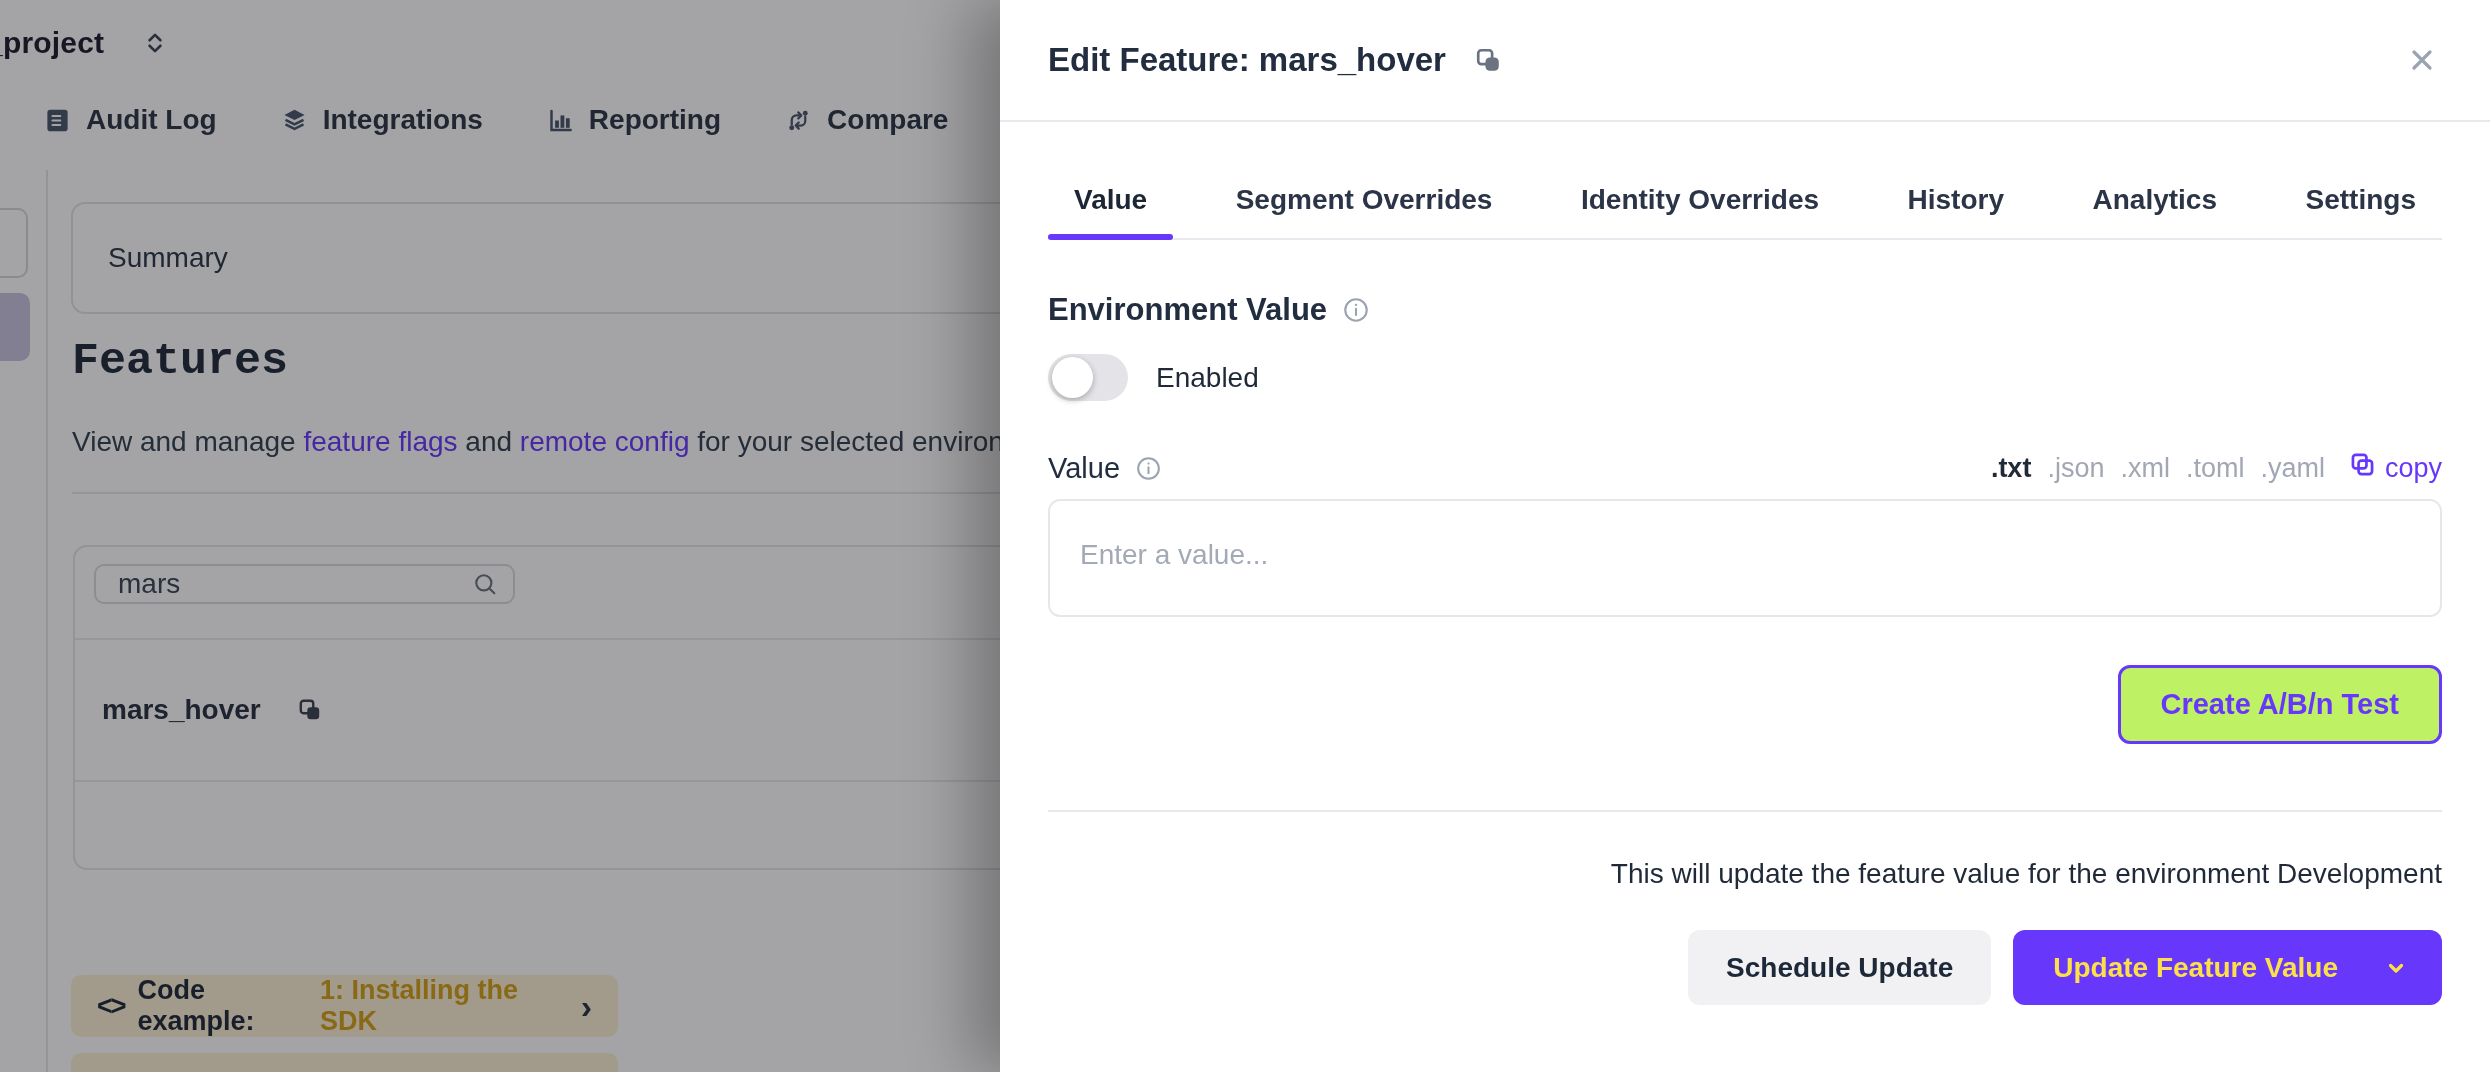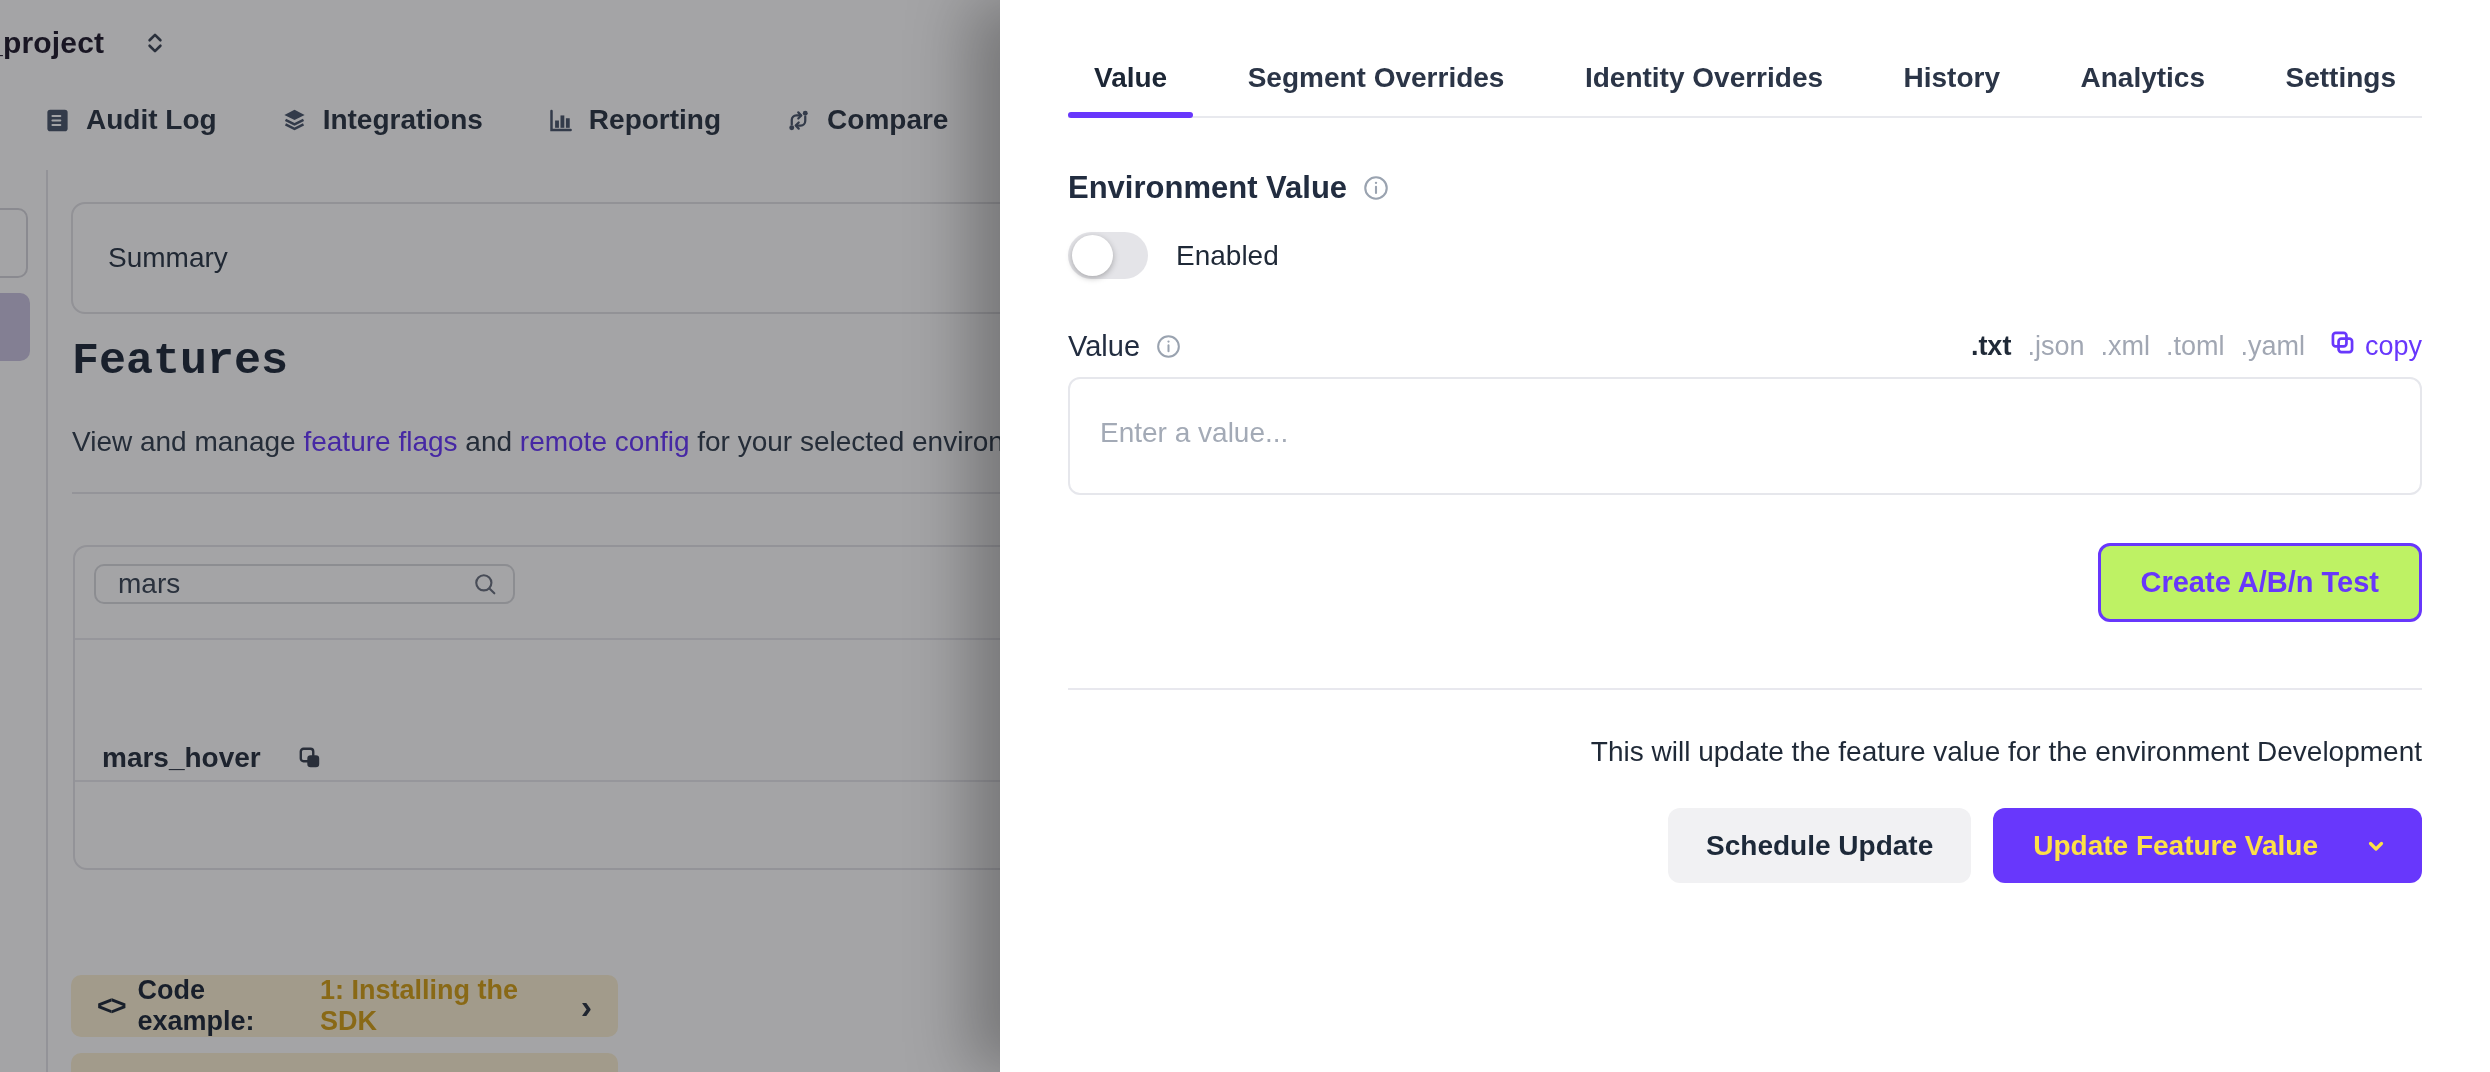--- a/index.html
+++ b/index.html
@@ -34,21 +34,21 @@
   .features-title{position:absolute;left:1px;top:336px;font-size:45px;font-weight:700;color:#1f2a3b;font-family:Liberation Mono, monospace;}
   .features-desc{position:absolute;left:1px;top:426px;font-size:28px;color:var(--body);white-space:nowrap;}
   .features-desc a{color:var(--purple);text-decoration:none;cursor:pointer;}
   .desc-hr{position:absolute;left:1px;top:492px;width:1010px;height:2px;background:#e5e5ea;border:0;}
 
   .features-panel{position:absolute;left:2px;top:545px;width:1009px;height:325px;background:#fff;border:2px solid #e4e4e8;border-radius:14px;}
   .search-wrap{position:absolute;left:19px;top:17px;width:421px;height:40px;}
   .search-wrap input{width:100%;height:100%;border:2px solid #d9dade;border-radius:10px;padding:0 54px 0 22px;font-size:28px;color:#3a4656;font-family:inherit;outline:none;background:#fff;}
   .search-ic{position:absolute;right:16px;top:50%;transform:translateY(-50%);color:#6b7280;display:flex;}
   .pdiv{position:absolute;left:0;right:0;height:2px;background:#e9e9ee;}
-  .feature-row{position:absolute;left:0;top:93px;right:0;height:140px;display:flex;align-items:center;padding-left:27px;cursor:pointer;margin-top:48px;}
+  .feature-row{position:absolute;left:0;top:93px;right:0;height:140px;display:flex;align-items:center;padding-left:27px;cursor:pointer;}
   .feature-name{font-size:28px;font-weight:600;color:#27313f;}
   .copy-ic{display:flex;color:#394150;cursor:pointer;}
   .feature-row .copy-ic{margin-left:36px;}
 
   .code-bar{position:absolute;left:0;top:975px;width:547px;height:62px;background:var(--cream);border-radius:10px;display:flex;align-items:center;padding:0 26px;gap:13px;cursor:pointer;}
   .code-glyph{font-size:27px;font-weight:700;color:#1d2939;letter-spacing:-2px;}
   .code-label{font-size:27px;font-weight:700;color:#1d2939;}
   .code-link{font-size:27px;font-weight:700;color:var(--gold);text-decoration:none;}
   .code-chevron{margin-left:16px;font-size:34px;font-weight:600;color:#2a3442;line-height:0;}
   .code-bar.stub{top:1053px;height:19px;border-radius:10px 10px 0 0;}
@@ -56,21 +56,21 @@
   
   .overlay{position:absolute;inset:0;background:rgba(15,15,20,0.38);z-index:5;cursor:pointer;}
 
   
   .modal{position:absolute;left:1000px;top:0;width:1490px;height:100%;background:#fff;z-index:10;box-shadow:-30px 0 60px rgba(0,0,0,.28);}
   .modal-header{height:122px;border-bottom:2px solid var(--border);display:flex;align-items:center;padding:0 48px;gap:28px;}
   .modal-title{font-size:33px;font-weight:700;color:var(--dark);}
   .modal-header .copy-ic{color:#6b7280;}
   .close-btn{margin-left:auto;background:none;border:0;color:#9aa3b0;display:flex;cursor:pointer;padding:4px;}
 
-  .modal-body{padding:0 68px;}
+  .modal-body{padding:0 48px;}
   .tabs{margin-top:62px;display:flex;justify-content:space-between;border-bottom:2px solid var(--border);}
   .tab{position:relative;padding:0 26px 22px;font-size:28px;font-weight:600;color:#2b3547;cursor:pointer;white-space:nowrap;}
   .tab.active{font-weight:700;color:#1c2635;}
   .tab.active::after{content:"";position:absolute;left:0;right:0;bottom:-2px;height:6px;background:var(--purple);border-radius:3px;}
 
   .env-heading{margin-top:52px;display:flex;align-items:center;gap:15px;font-size:31px;font-weight:700;color:var(--dark);}
   .info-ic{color:#9aa3b0;display:flex;cursor:pointer;}
   .toggle-row{margin-top:26px;display:flex;align-items:center;gap:28px;}
   .toggle{position:relative;width:80px;height:47px;border-radius:24px;background:#e4e4e8;cursor:pointer;flex:0 0 auto;}
   .knob{position:absolute;left:4px;top:3px;width:41px;height:41px;border-radius:50%;background:#fff;box-shadow:0 2px 6px rgba(0,0,0,.28);}
@@ -204,20 +204,34 @@
         <a class="code-link">1: Installing the SDK</a>
         <span class="code-chevron">›</span>
       </div>
       <div class="code-bar stub"></div>
     </main>
   </div>
 
   <div class="overlay"></div>
 
   <aside class="modal">
+    <header class="modal-header">
+      <h2 class="modal-title">Edit Feature: mars_hover</h2>
+      <span class="copy-ic">
+        <svg width="29" height="29" viewBox="0 0 24 24">
+            <rect x="3.5" y="3.5" width="11.5" height="11.5" rx="2.5" fill="none" stroke="currentColor" stroke-width="2.2"></rect>
+            <rect x="9.5" y="9.5" width="11" height="11" rx="3.5" fill="currentColor"></rect>
+          </svg>
+      </span>
+      <button class="close-btn">
+        <svg width="32" height="32" viewBox="0 0 24 24" fill="none" stroke="currentColor" stroke-width="2.4" stroke-linecap="round">
+            <path d="M6 6l12 12M18 6 6 18"></path>
+          </svg>
+      </button>
+    </header>
 
     <div class="modal-body">
       <div class="tabs">
         <div class="tab active">Value</div>
         <div class="tab">Segment Overrides</div>
         <div class="tab">Identity Overrides</div>
         <div class="tab">History</div>
         <div class="tab">Analytics</div>
         <div class="tab">Settings</div>
       </div>

